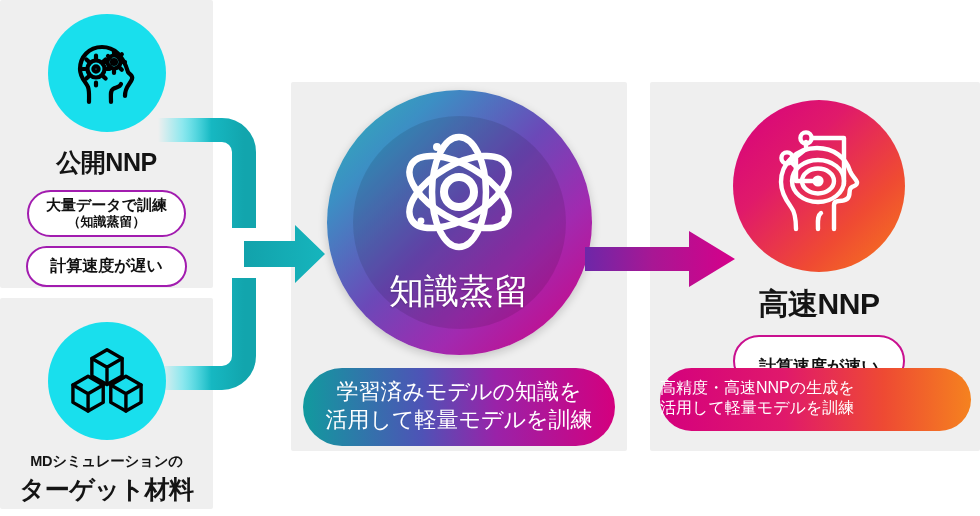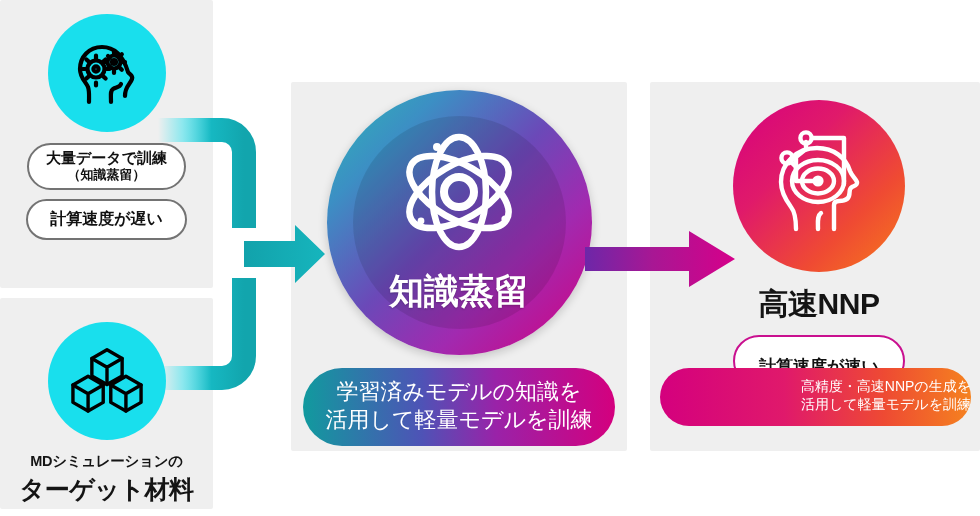--- a/index.html
+++ b/index.html
@@ -59,21 +59,21 @@
     font-weight: bold;
     color: #141414;
     letter-spacing: -0.5px;
     white-space: nowrap;
   }
 
   
   .pill {
     display: inline-block;
     background: #ffffff;
-    border: 2px solid #737373;
+    border: 2px solid #a21caf;
     border-radius: 999px;
     color: #111111;
     font-weight: bold;
     line-height: 1.12;
     white-space: nowrap;
     box-sizing: border-box;
   }
   .pill.magenta { border-color: #c9108f; }
 
   
@@ -136,21 +136,21 @@
     position: absolute;
     left: 26px; top: 26px; right: 26px; bottom: 26px;
     border-radius: 50%;
     background: rgba(0,0,0,0.10);
   }
   .big-circle .atom-wrap { position: relative; z-index: 2; margin-top: -6px; }
   .big-circle .circle-label {
     position: relative;
     z-index: 2;
     color: #ffffff;
-    font-weight: bold;
+    font-weight: normal;
     font-size: 35px;
     letter-spacing: 0px;
     margin-top: 4px;
     text-shadow: 0 1px 2px rgba(0,0,0,0.22);
   }
 
   .caption {
     color: #ffffff;
     font-weight: normal;
     border-radius: 999px;
@@ -193,22 +193,22 @@
     margin-top: 10px;
     padding: 20px 24px 9px;
     font-size: 17px;
   }
   #caption-right {
     position: absolute;
     left: 660px;
     top: 368px;
     width: 311px;
     padding: 10px 0 12px;
-    font-size: 14px;
-    text-align: right;
+    font-size: 16px;
+    text-align: left;
     background: linear-gradient(90deg, #d4007e 0%, #e0196b 40%, #ee4a33 72%, #f5821f 100%);
   }
 </style>
 </head>
 <body>
 
 <div class="stage">
 
   <div class="panel" id="panel-left-top"></div>
   <div class="panel" id="panel-left-bot"></div>
@@ -223,20 +223,21 @@
           <path d="M43 68 C43 61 42 57 45 55 C48 53 52 53.5 53 50"></path>
           <circle cx="28" cy="35" r="8.5"></circle>
           <circle cx="28" cy="35" r="2.6"></circle>
           <path d="M28 24.5 v-3 M28 48.5 v3 M38.5 35 h3 M14.5 35 h3 M35.4 27.6 l2.2-2.2 M18.4 44.6 l2.2-2.2 M35.4 42.4 l2.2 2.2 M18.4 25.4 l2.2 2.2"></path>
           <circle cx="46" cy="28" r="6.5"></circle>
           <circle cx="46" cy="28" r="2"></circle>
           <path d="M46 19.5 v-2.5 M46 36.5 v2.5 M54.5 28 h2.5 M35.5 28 h2.5 M52 22 l1.8-1.8 M40 34 l1.8-1.8 M52 34 l1.8 1.8 M40 22 l1.8 1.8"></path>
         </g>
       </svg>
     </div>
+    <div class="node-title">公開NNP</div>
     <div class="pill" id="pill-large-data">
       <span>大量データで訓練</span>
       <span class="sub">（知識蒸留）</span>
     </div>
     <div class="pill" id="pill-slow-speed">計算速度が遅い</div>
   </div>
 
   <div class="node" id="node-md-target">
     <div class="circle-icon cyan-circle">
       <svg width="80" height="70" viewBox="0 0 84 74">

